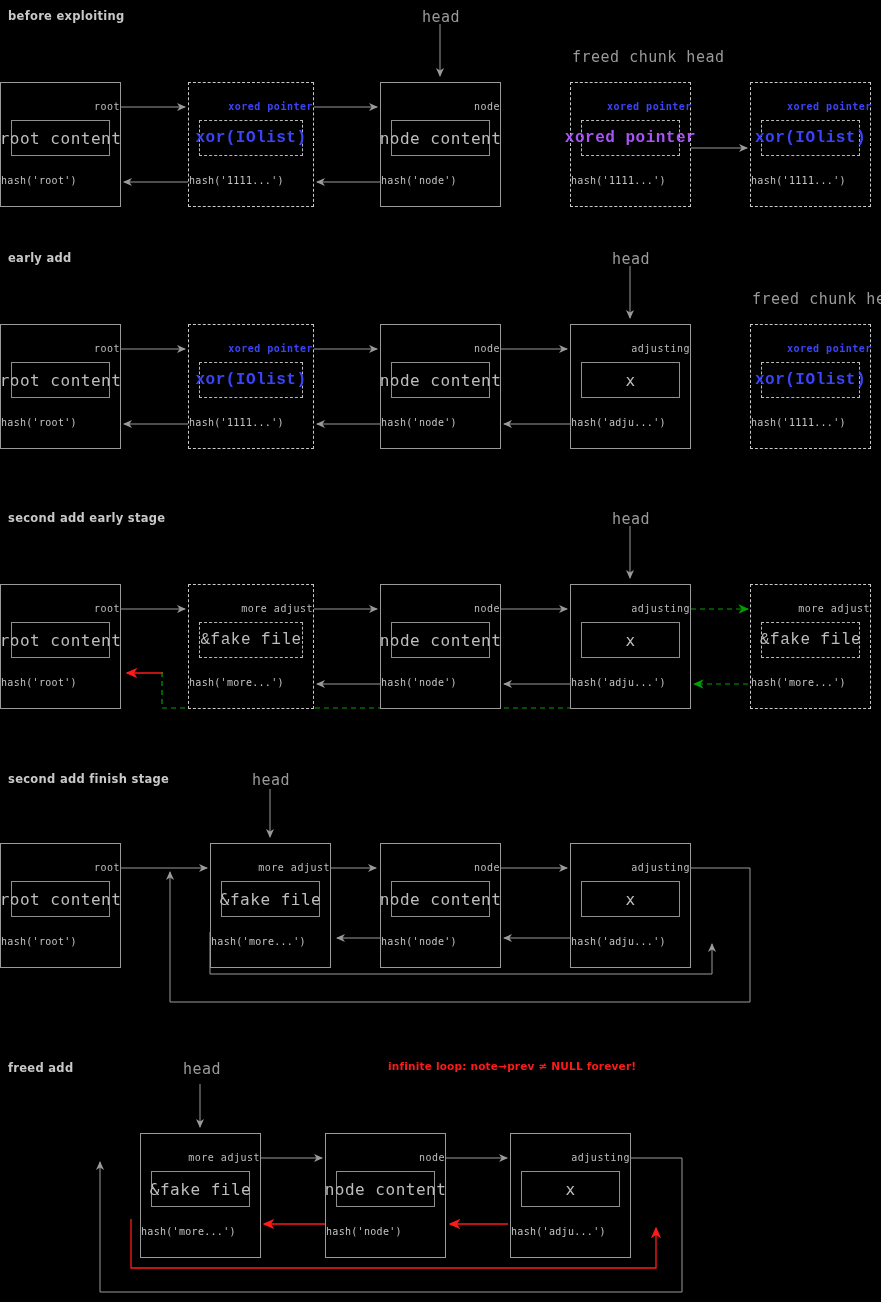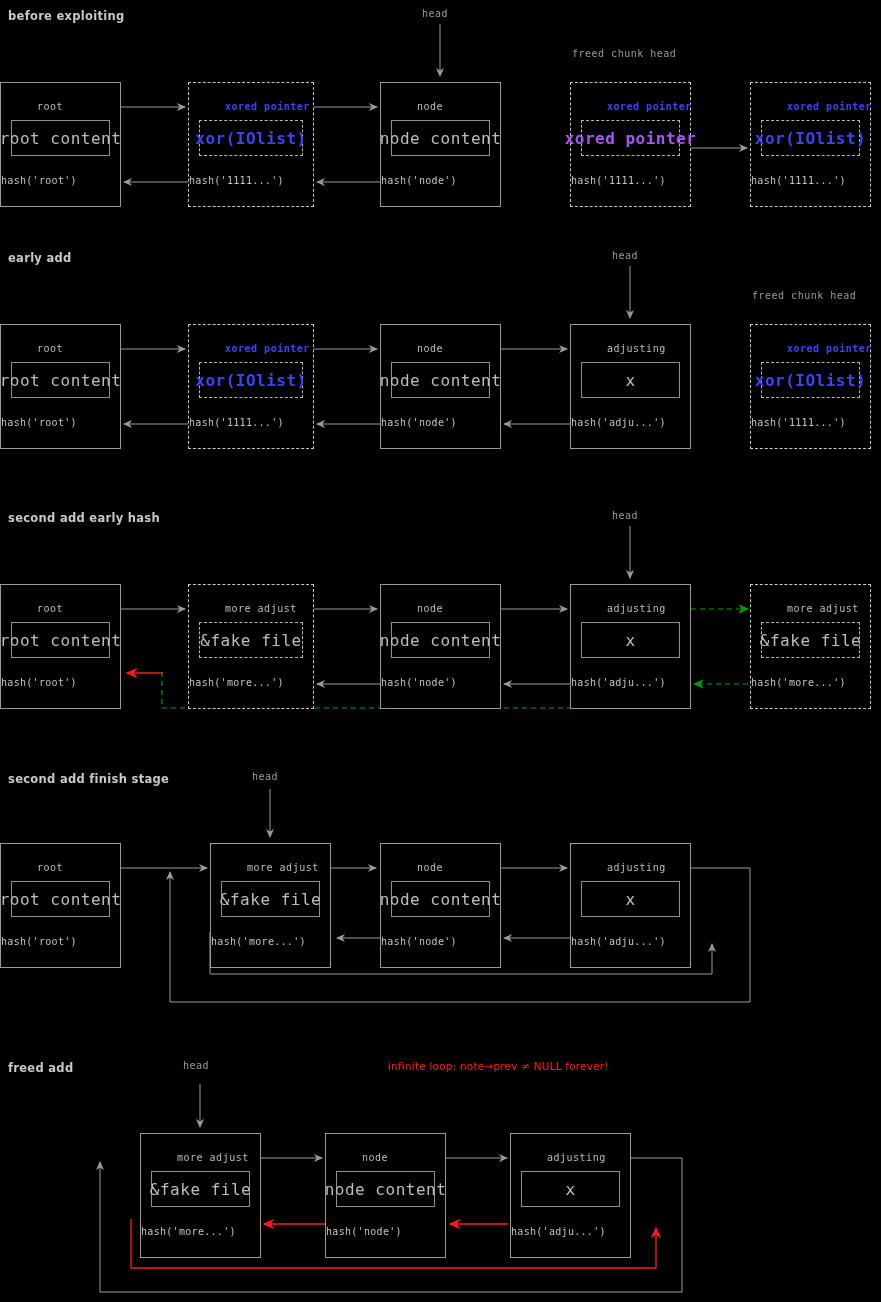--- a/index.html
+++ b/index.html
@@ -3,31 +3,31 @@
 <meta charset="utf-8">
 <title>heap exploit linked-list diagram</title>
 <style>
   html,body{margin:0;padding:0;background:#000;}
   body{width:881px;height:1302px;overflow:hidden;
        font-family:"DejaVu Sans Mono","Liberation Mono",monospace;}
   #stage{position:relative;width:780px;height:1302px;background:#000;}
   svg.layer{position:absolute;left:0;top:0;width:881px;height:1302px;overflow:visible;}
   .sect-title{position:absolute;color:#c8c8c8;font-family:"DejaVu Sans","Liberation Sans",sans-serif;
               font-weight:bold;font-size:11.5px;letter-spacing:.3px;white-space:nowrap;}
-  .cap{position:absolute;color:#9a9a9a;font-size:10px;white-space:nowrap;letter-spacing:.5px;}
+  .cap{position:absolute;color:#9a9a9a;font-size:15px;white-space:nowrap;letter-spacing:.5px;}
   .warn{position:absolute;color:#ff1a1a;font-family:"DejaVu Sans","Liberation Sans",sans-serif;
-        font-weight:normal;font-size:10.5px;white-space:nowrap;letter-spacing:.2px;text-align:center;}
+        font-weight:bold;font-size:10.5px;white-space:nowrap;letter-spacing:.2px;text-align:center;}
   .node-box{position:absolute;box-sizing:border-box;border:1px solid #9a9a9a;background:#000;}
   .node-box.dashed{border:1px dashed #c9c9c9;}
-  .nb-title{position:absolute;left:0;right:0;top:18px;text-align:left;
+  .nb-title{position:absolute;left:0;right:0;top:18px;text-align:right;
             font-size:10px;color:#bdbdbd;letter-spacing:.5px;white-space:nowrap;padding-left:36px;}
   .nb-title.blue{color:#3b44f6;font-weight:bold;}
   .inner-box{position:absolute;left:10px;right:10px;top:37px;height:36px;box-sizing:border-box;
              border:1px solid #8f8f8f;display:flex;align-items:center;justify-content:center;}
-  .inner-box.dashed{border:1px dashed #b9b9b9;}
+  .inner-box.dashed{border:1px dashed #b9b9b9;font-family:Liberation Mono, monospace;}
   .inner-box span{font-size:16px;color:#bdbdbd;letter-spacing:.5px;white-space:nowrap;}
   .inner-box span.blue{color:#3b44f6;font-weight:bold;}
   .inner-box span.purple{color:#a855f7;font-weight:bold;}
   .nb-hash{position:absolute;left:0;right:0;bottom:20px;text-align:left;
            font-size:10px;color:#c4c4c4;letter-spacing:.3px;white-space:nowrap;}
 </style>
 </head>
 <body>
 
 <div id="stage">
@@ -194,21 +194,21 @@
   </div>
 
   <div class="node-box dashed" style="left:750px;top:324px;width:121px;height:125px">
     <div class="nb-title blue">xored pointer</div>
     <div class="inner-box dashed">
       <span class="blue">xor(IOlist)</span>
     </div>
     <div class="nb-hash">hash('1111...')</div>
   </div>
 
-  <div class="sect-title" style="left:8px;top:511px">second add early hash</div>
+  <div class="sect-title" style="left:8px;top:511px">second add early stage</div>
   <div class="cap" style="left:612px;top:510px">head</div>
 
   <div class="node-box" style="left:0px;top:584px;width:121px;height:125px">
     <div class="nb-title">root</div>
     <div class="inner-box">
       <span>root content</span>
     </div>
     <div class="nb-hash">hash('root')</div>
   </div>
 

